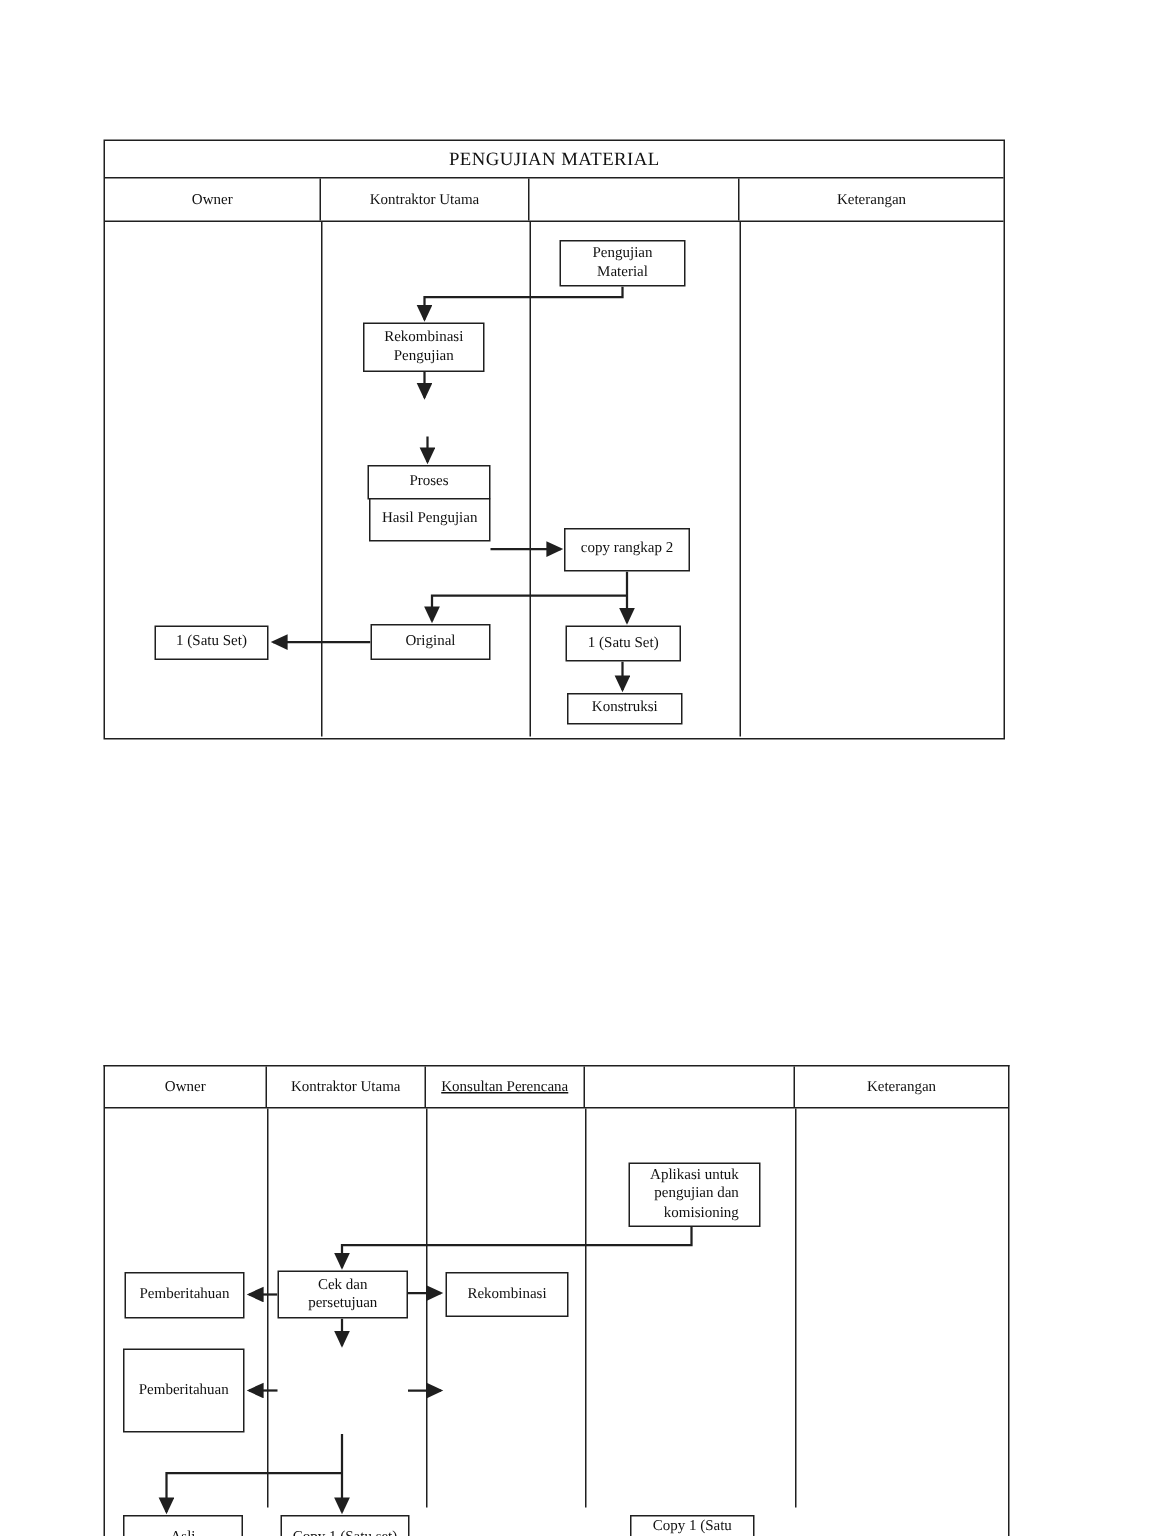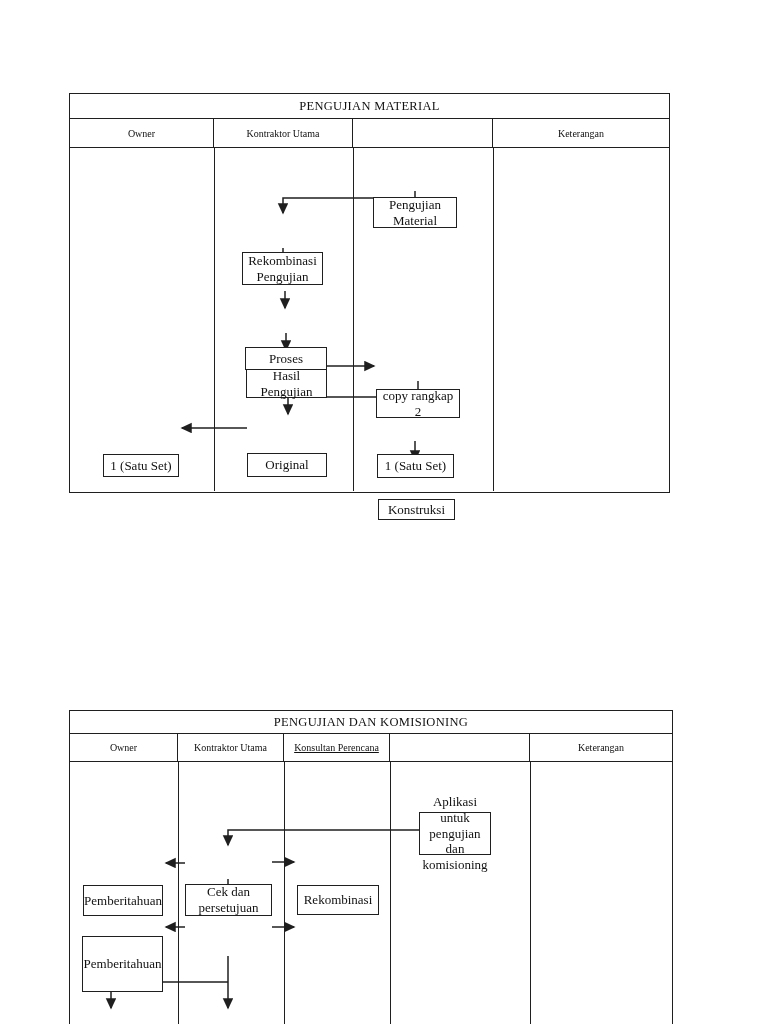--- a/index.html
+++ b/index.html
@@ -26,22 +26,22 @@
   }
   .header-cell:last-child{border-right:none;}
   .body-area{position:relative;box-sizing:border-box;}
   .col-divider{position:absolute;top:0;bottom:0;width:0;border-right:1.4px solid #1f1f1f;z-index:1;}
 
   
   .node{
     position:absolute;box-sizing:border-box;
     border:1.5px solid #1f1f1f;background:#ffffff;
     display:flex;align-items:center;justify-content:center;
-    text-align:center;font-size:13px;line-height:1.22;
-    white-space:pre-line;z-index:3;padding:1px 2px;margin-top:37px;
+    text-align:center;font-size:10px;line-height:1.22;
+    white-space:pre-line;z-index:3;padding:1px 2px;
   }
   .node.see-through{background:transparent;}
 
   
   svg.wires{position:absolute;left:0;top:0;z-index:2;pointer-events:none;}
 </style>
 </head>
 <body>
 
 <div class="page">
@@ -55,21 +55,20 @@
       <div class="header-cell" style="flex:1;">Keterangan</div>
     </div>
     <div class="body-area" style="height:343px;">
       <div class="col-divider" style="left:144px;"></div>
       <div class="col-divider" style="left:283px;"></div>
       <div class="col-divider" style="left:423px;"></div>
     </div>
   </div>
 
   <div class="swim-table" style="left:69px;top:710px;width:604px;height:320px;border-bottom:none;">
-    <div class="title-row" style="height:23px;">PENGUJIAN DAN KOMISIONING</div>
     <div class="header-row" style="height:28px;">
       <div class="header-cell" style="width:108px;">Owner</div>
       <div class="header-cell" style="width:106px;">Kontraktor Utama</div>
       <div class="header-cell" style="width:106px;text-decoration:underline;">Konsultan Perencana</div>
       <div class="header-cell" style="width:140px;"></div>
       <div class="header-cell" style="flex:1;">Keterangan</div>
     </div>
     <div class="body-area" style="height:266px;">
       <div class="col-divider" style="left:108px;"></div>
       <div class="col-divider" style="left:214px;"></div>
@@ -112,21 +111,21 @@
   <div class="node" style="left:242px;top:215px;width:81px;height:33px;">Rekombinasi
 Pengujian</div>
   <div class="node" style="left:245px;top:310px;width:82px;height:23px;">Proses</div>
   <div class="node" style="left:246px;top:332px;width:81px;height:29px;">Hasil Pengujian</div>
   <div class="node" style="left:376px;top:352px;width:84px;height:29px;">copy rangkap 2</div>
   <div class="node" style="left:103px;top:417px;width:76px;height:23px;">1 (Satu Set)</div>
   <div class="node" style="left:247px;top:416px;width:80px;height:24px;">Original</div>
   <div class="node" style="left:377px;top:417px;width:77px;height:24px;">1 (Satu Set)</div>
   <div class="node" style="left:378px;top:462px;width:77px;height:21px;">Konstruksi</div>
 
-  <div class="node" style="left:419px;top:775px;width:72px;height:43px;">Aplikasi untuk
+  <div class="node" style="left:419px;top:775px;width:88px;height:43px;text-align:right;">Aplikasi untuk
 pengujian dan
 komisioning</div>
   <div class="node" style="left:83px;top:848px;width:80px;height:31px;">Pemberitahuan</div>
   <div class="node" style="left:185px;top:847px;width:87px;height:32px;">Cek dan
 persetujuan</div>
   <div class="node" style="left:297px;top:848px;width:82px;height:30px;">Rekombinasi</div>
   <div class="node" style="left:82px;top:899px;width:81px;height:56px;">Pemberitahuan</div>
   <div class="node" style="left:82px;top:1010px;width:80px;height:30px;">Asli</div>
   <div class="node" style="left:187px;top:1010px;width:86px;height:30px;">Copy 1 (Satu set)</div>
   <div class="node" style="left:420px;top:1010px;width:83px;height:30px;align-items:flex-start;">Copy 1 (Satu</div>

